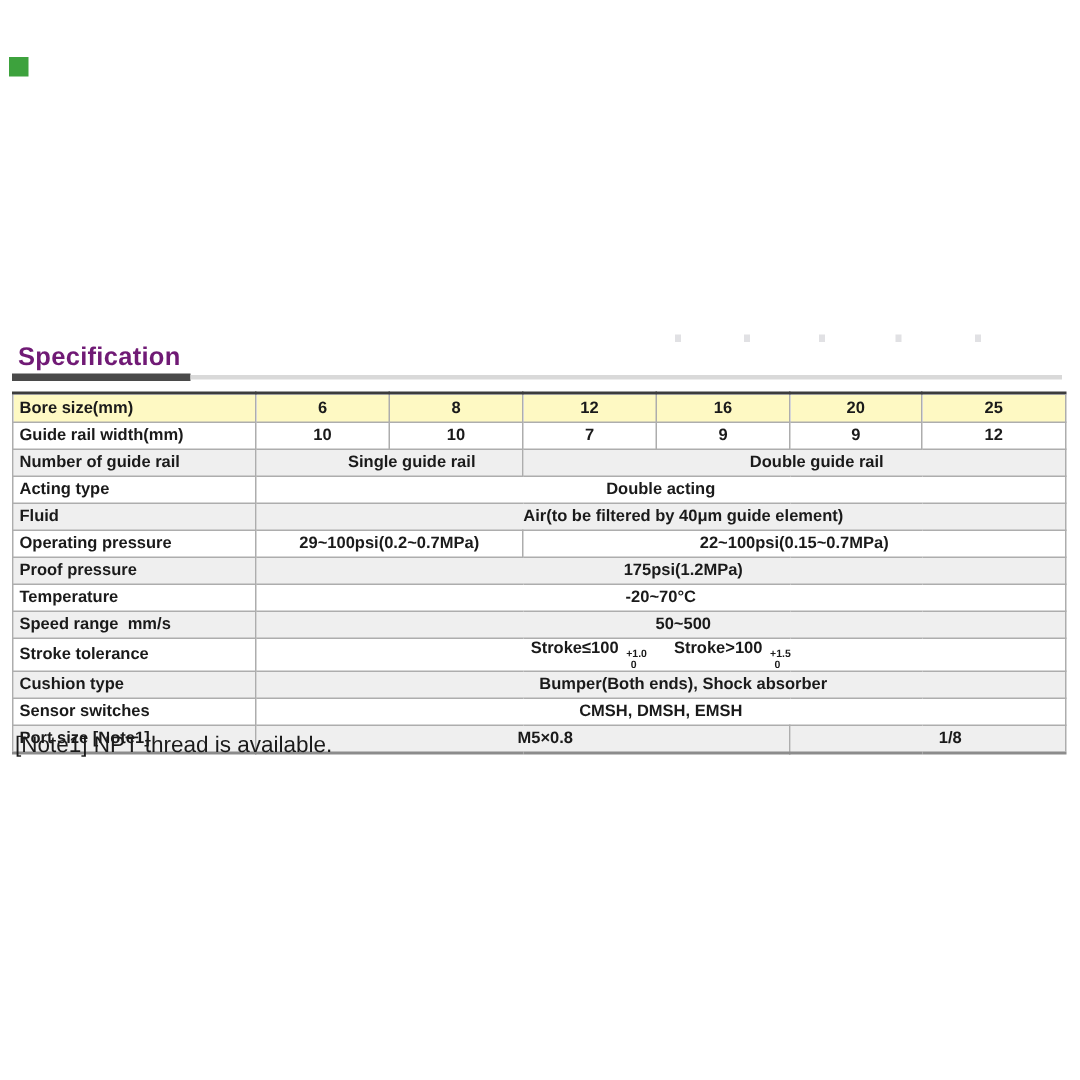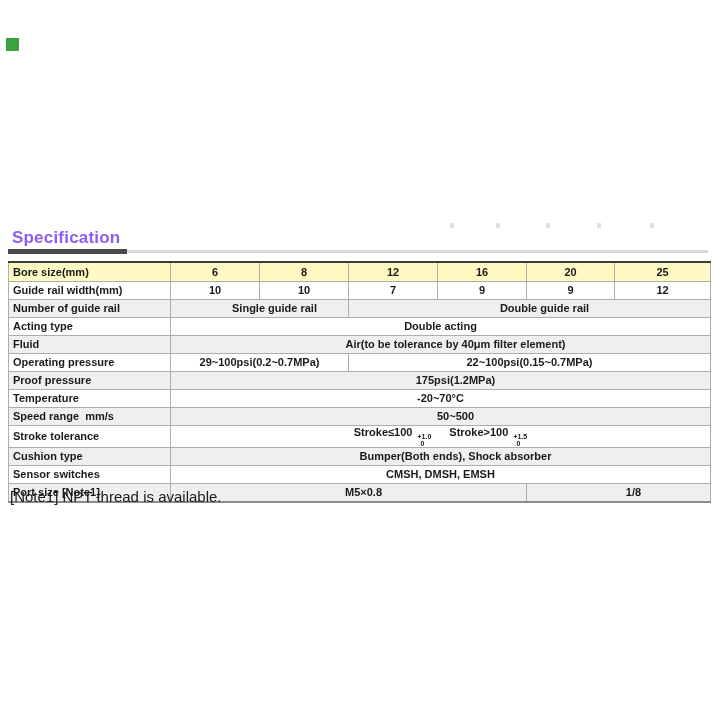--- a/index.html
+++ b/index.html
@@ -7,21 +7,21 @@
     width:720px;height:720px;background:#ffffff;
     font-family:"Liberation Sans","DejaVu Sans",sans-serif;
     color:#1a1a1a;position:relative;overflow:hidden;
   }
   .canvas{position:absolute;inset:0;}
 
   .green-square{position:absolute;left:6px;top:38px;width:13px;height:13px;}
 
   .title{
     position:absolute;left:12px;top:228px;
-    font-size:17px;font-weight:bold;letter-spacing:0.2px;color:#8b5cf6;
+    font-size:17px;font-weight:bold;letter-spacing:0.2px;color:#701a75;
   }
   .rule-dark{position:absolute;left:8px;top:249px;width:119px;height:5px;background:#4a4a4a;}
   .rule-light{position:absolute;left:127px;top:250px;width:581px;height:3px;background:#d9d9d9;}
 
   .wm-dot{position:absolute;top:223px;width:4px;height:5px;background:#d7d7db;opacity:0.75;}
 
   table.spec{
     position:absolute;left:8px;top:261px;width:703px;
     border-collapse:collapse;table-layout:fixed;
     font-size:11px;color:#1a1a1a;
@@ -99,21 +99,21 @@
           <td class="lbl">Number of guide rail</td>
           <td colspan="2">Single guide rail</td>
           <td colspan="4">Double guide rail</td>
         </tr>
         <tr>
           <td class="lbl">Acting type</td>
           <td colspan="6">Double acting</td>
         </tr>
         <tr class="shade">
           <td class="lbl">Fluid</td>
-          <td colspan="6">Air(to be tolerance by 40μm filter element)</td>
+          <td colspan="6">Air(to be filtered by 40μm guide element)</td>
         </tr>
         <tr>
           <td class="lbl">Operating pressure</td>
           <td colspan="2">29~100psi(0.2~0.7MPa)</td>
           <td colspan="4">22~100psi(0.15~0.7MPa)</td>
         </tr>
         <tr class="shade">
           <td class="lbl">Proof pressure</td>
           <td colspan="6">175psi(1.2MPa)</td>
         </tr>

